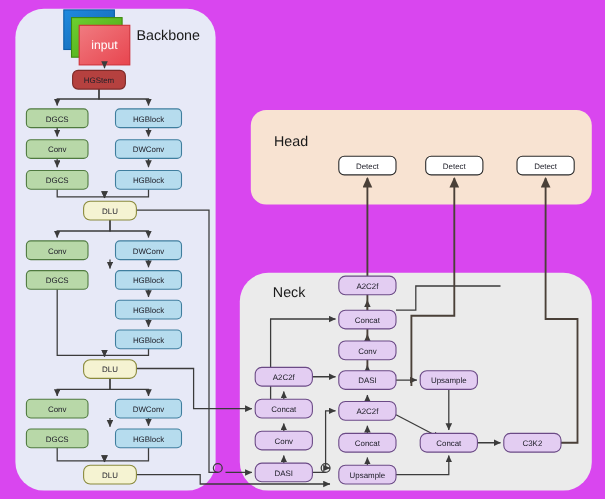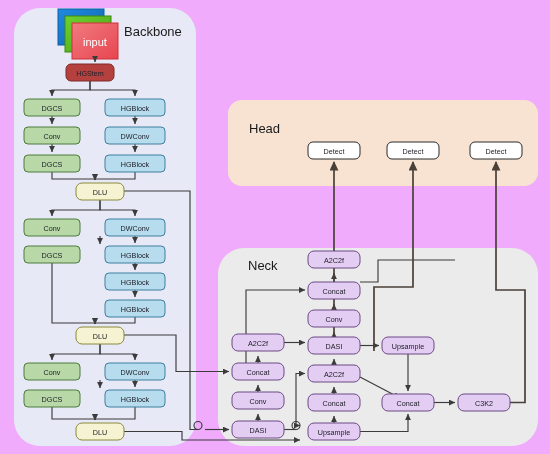--- a/index.html
+++ b/index.html
@@ -1,17 +1,17 @@
 <!DOCTYPE html>
 <html><head>
 <meta charset="utf-8">
 <style>
   html,body{margin:0;padding:0;background:#fff;}
   #root{position:relative;width:550px;height:454px;overflow:hidden;
-        background:#f0abfc;font-family:"Liberation Sans",sans-serif;}
+        background:#d946ef;font-family:"Liberation Sans",sans-serif;}
   svg{position:absolute;left:0;top:0;width:550px;height:454px;}
   .panel-label{font-size:13px;fill:#1a1a1a;font-family:"Liberation Sans",sans-serif;}
   .blk-txt{font-size:7.2px;fill:#20202a;text-anchor:middle;dominant-baseline:central;
            font-family:"Liberation Sans",sans-serif;}
   .input-txt{font-size:11px;fill:#ffffff;text-anchor:middle;dominant-baseline:central;
              font-family:"Liberation Sans",sans-serif;}
   .edge{fill:none;stroke:#3b3b3b;stroke-width:1.15;}
   .edge-thick{fill:none;stroke:#4a4038;stroke-width:1.7;}
 </style>
 </head>

